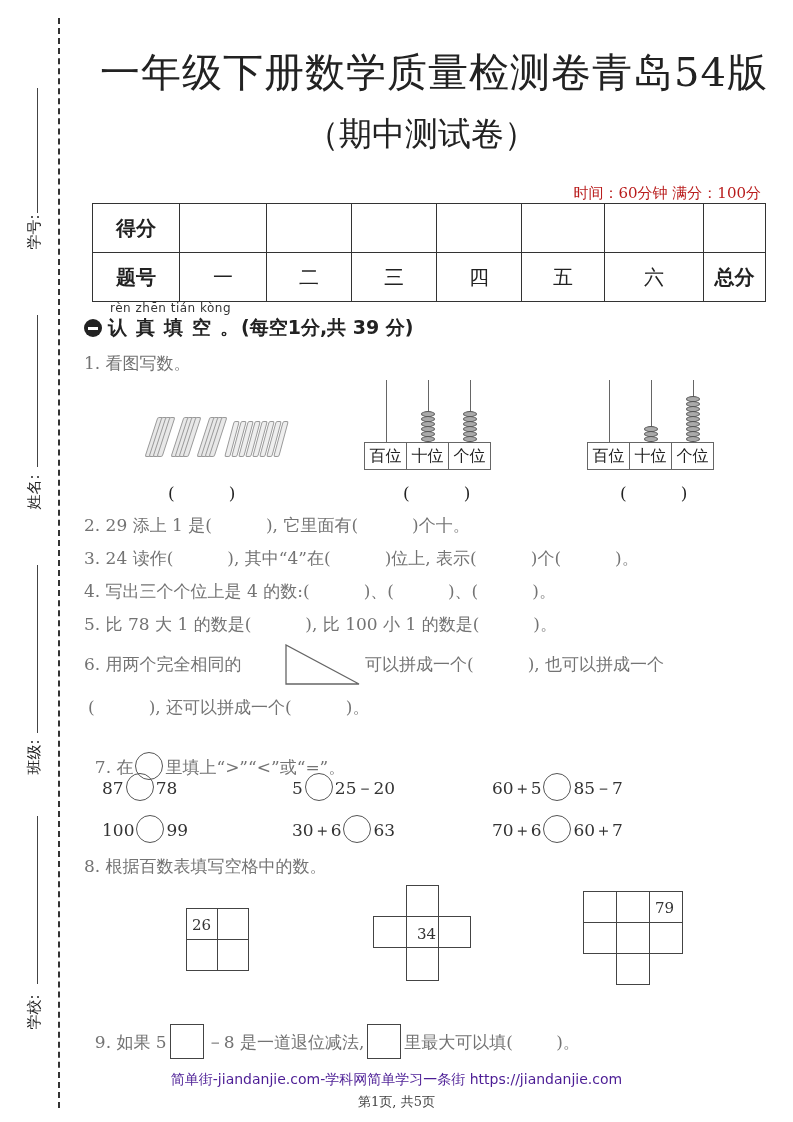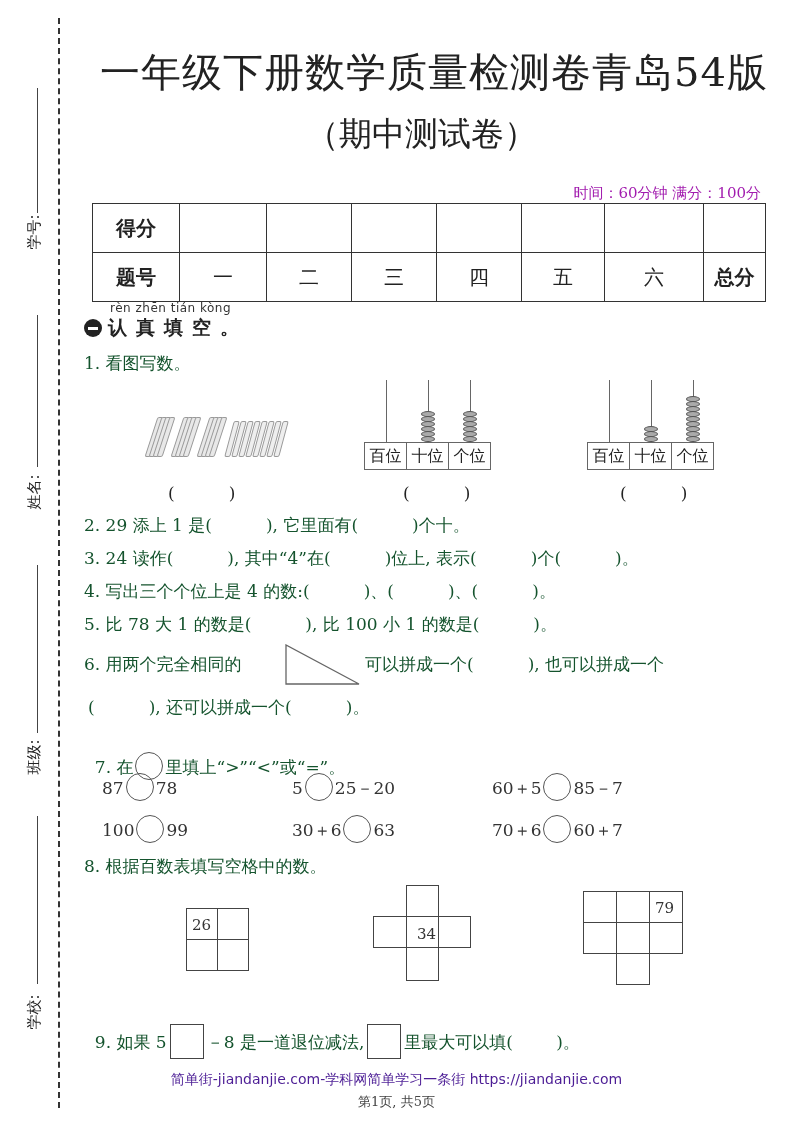--- a/index.html
+++ b/index.html
@@ -3,30 +3,30 @@
 <meta charset="utf-8">
 <style>
   html,body{margin:0;padding:0;background:#fff;}
   body{width:793px;height:1122px;position:relative;overflow:hidden;font-family:"DejaVu Serif","Liberation Serif",serif;color:#222;}
   .abs{position:absolute;}
   .dash{position:absolute;left:58px;top:18px;height:1090px;border-left:2px dashed #333;}
   .binding-line{position:absolute;left:37px;width:0;border-left:1.5px solid #444;}
   .binding-label{position:absolute;left:14px;width:40px;height:40px;font-family:"DejaVu Sans",sans-serif;font-size:15px;transform:rotate(-90deg);transform-origin:center;white-space:nowrap;text-align:center;line-height:40px;}
   .title{position:absolute;left:100px;top:45px;width:670px;font-size:40px;font-family:"DejaVu Serif",serif;letter-spacing:1px;color:#222;white-space:nowrap;}
   .subtitle{position:absolute;left:0;top:112px;width:793px;text-align:center;padding-left:50px;box-sizing:border-box;font-size:33px;color:#222;}
-  .meta{position:absolute;right:32px;top:184px;font-size:15px;color:#a21caf;text-align:right;}
+  .meta{position:absolute;right:32px;top:184px;font-size:15px;color:#b91c1c;text-align:right;}
   table.score{position:absolute;left:92px;top:203px;width:674px;height:94px;border-collapse:collapse;font-family:"DejaVu Sans",sans-serif;}
   table.score td{border:1.5px solid #333;text-align:center;font-size:20px;height:46px;}
   table.score td.h{font-weight:bold;}
   .pinyin{position:absolute;left:110px;top:301px;font-family:"DejaVu Sans",sans-serif;font-size:12px;color:#333;letter-spacing:0.5px;}
   .sec-head{position:absolute;left:84px;top:315px;font-family:"DejaVu Sans",sans-serif;font-size:19px;font-weight:bold;color:#222;white-space:nowrap;display:flex;align-items:center;}
   .sec-mark{display:inline-block;width:18px;height:18px;border-radius:50%;background:#222;position:relative;margin-right:6px;}
   .sec-mark::after{content:"";position:absolute;left:4px;right:4px;top:8px;height:2.5px;background:#fff;}
   .sec-head .spaced{letter-spacing:9px;}
-  .q{position:absolute;left:84px;font-size:17px;white-space:pre;color:#14532d;font-family:"DejaVu Serif",serif;}
+  .q{position:absolute;left:84px;font-size:17px;white-space:pre;color:#737373;font-family:"DejaVu Serif",serif;}
   .paren{position:absolute;font-size:17px;color:#222;white-space:pre;}
   
   .bundle{position:absolute;width:18px;height:40px;transform:skewX(-18deg);}
   .bundle i{position:absolute;top:0;width:4px;height:38px;border:1px solid #999;border-radius:2px;background:#e8e8e8;}
   .single{position:absolute;width:4px;height:34px;border:1px solid #999;border-radius:2px;background:#eee;transform:skewX(-15deg);}
   
   .abacus{position:absolute;width:128px;height:90px;}
   .rod{position:absolute;width:0;border-left:1px solid #666;}
   .bead{position:absolute;width:12px;height:4px;border:1px solid #555;border-radius:50%;background:#aaa;}
   .abox{position:absolute;bottom:0;left:0;display:flex;border:1px solid #666;height:26px;}
@@ -80,20 +80,21 @@
     <td class="h">总分</td>
   </tr>
 </tbody>
   </table>
 
 <div class="pinyin">rèn zhēn tián kòng</div>
 <div class="sec-head">
   <span class="sec-mark"></span>
   <span class="spaced">认真填空</span>
   <span style="margin-right:2px">。</span>
+  <span>(每空1分,共 39 分)</span>
 </div>
 
 <div class="q" style="top:352px;">1. 看图写数。</div>
 
 <div class="abs" style="left:145px;top:415px;width:140px;height:48px;">
   <div class="bundle" style="left:6px;top:2px;">
       <i style="left:0"></i>
       <i style="left:4px"></i>
       <i style="left:8px"></i>
       <i style="left:12px"></i>

